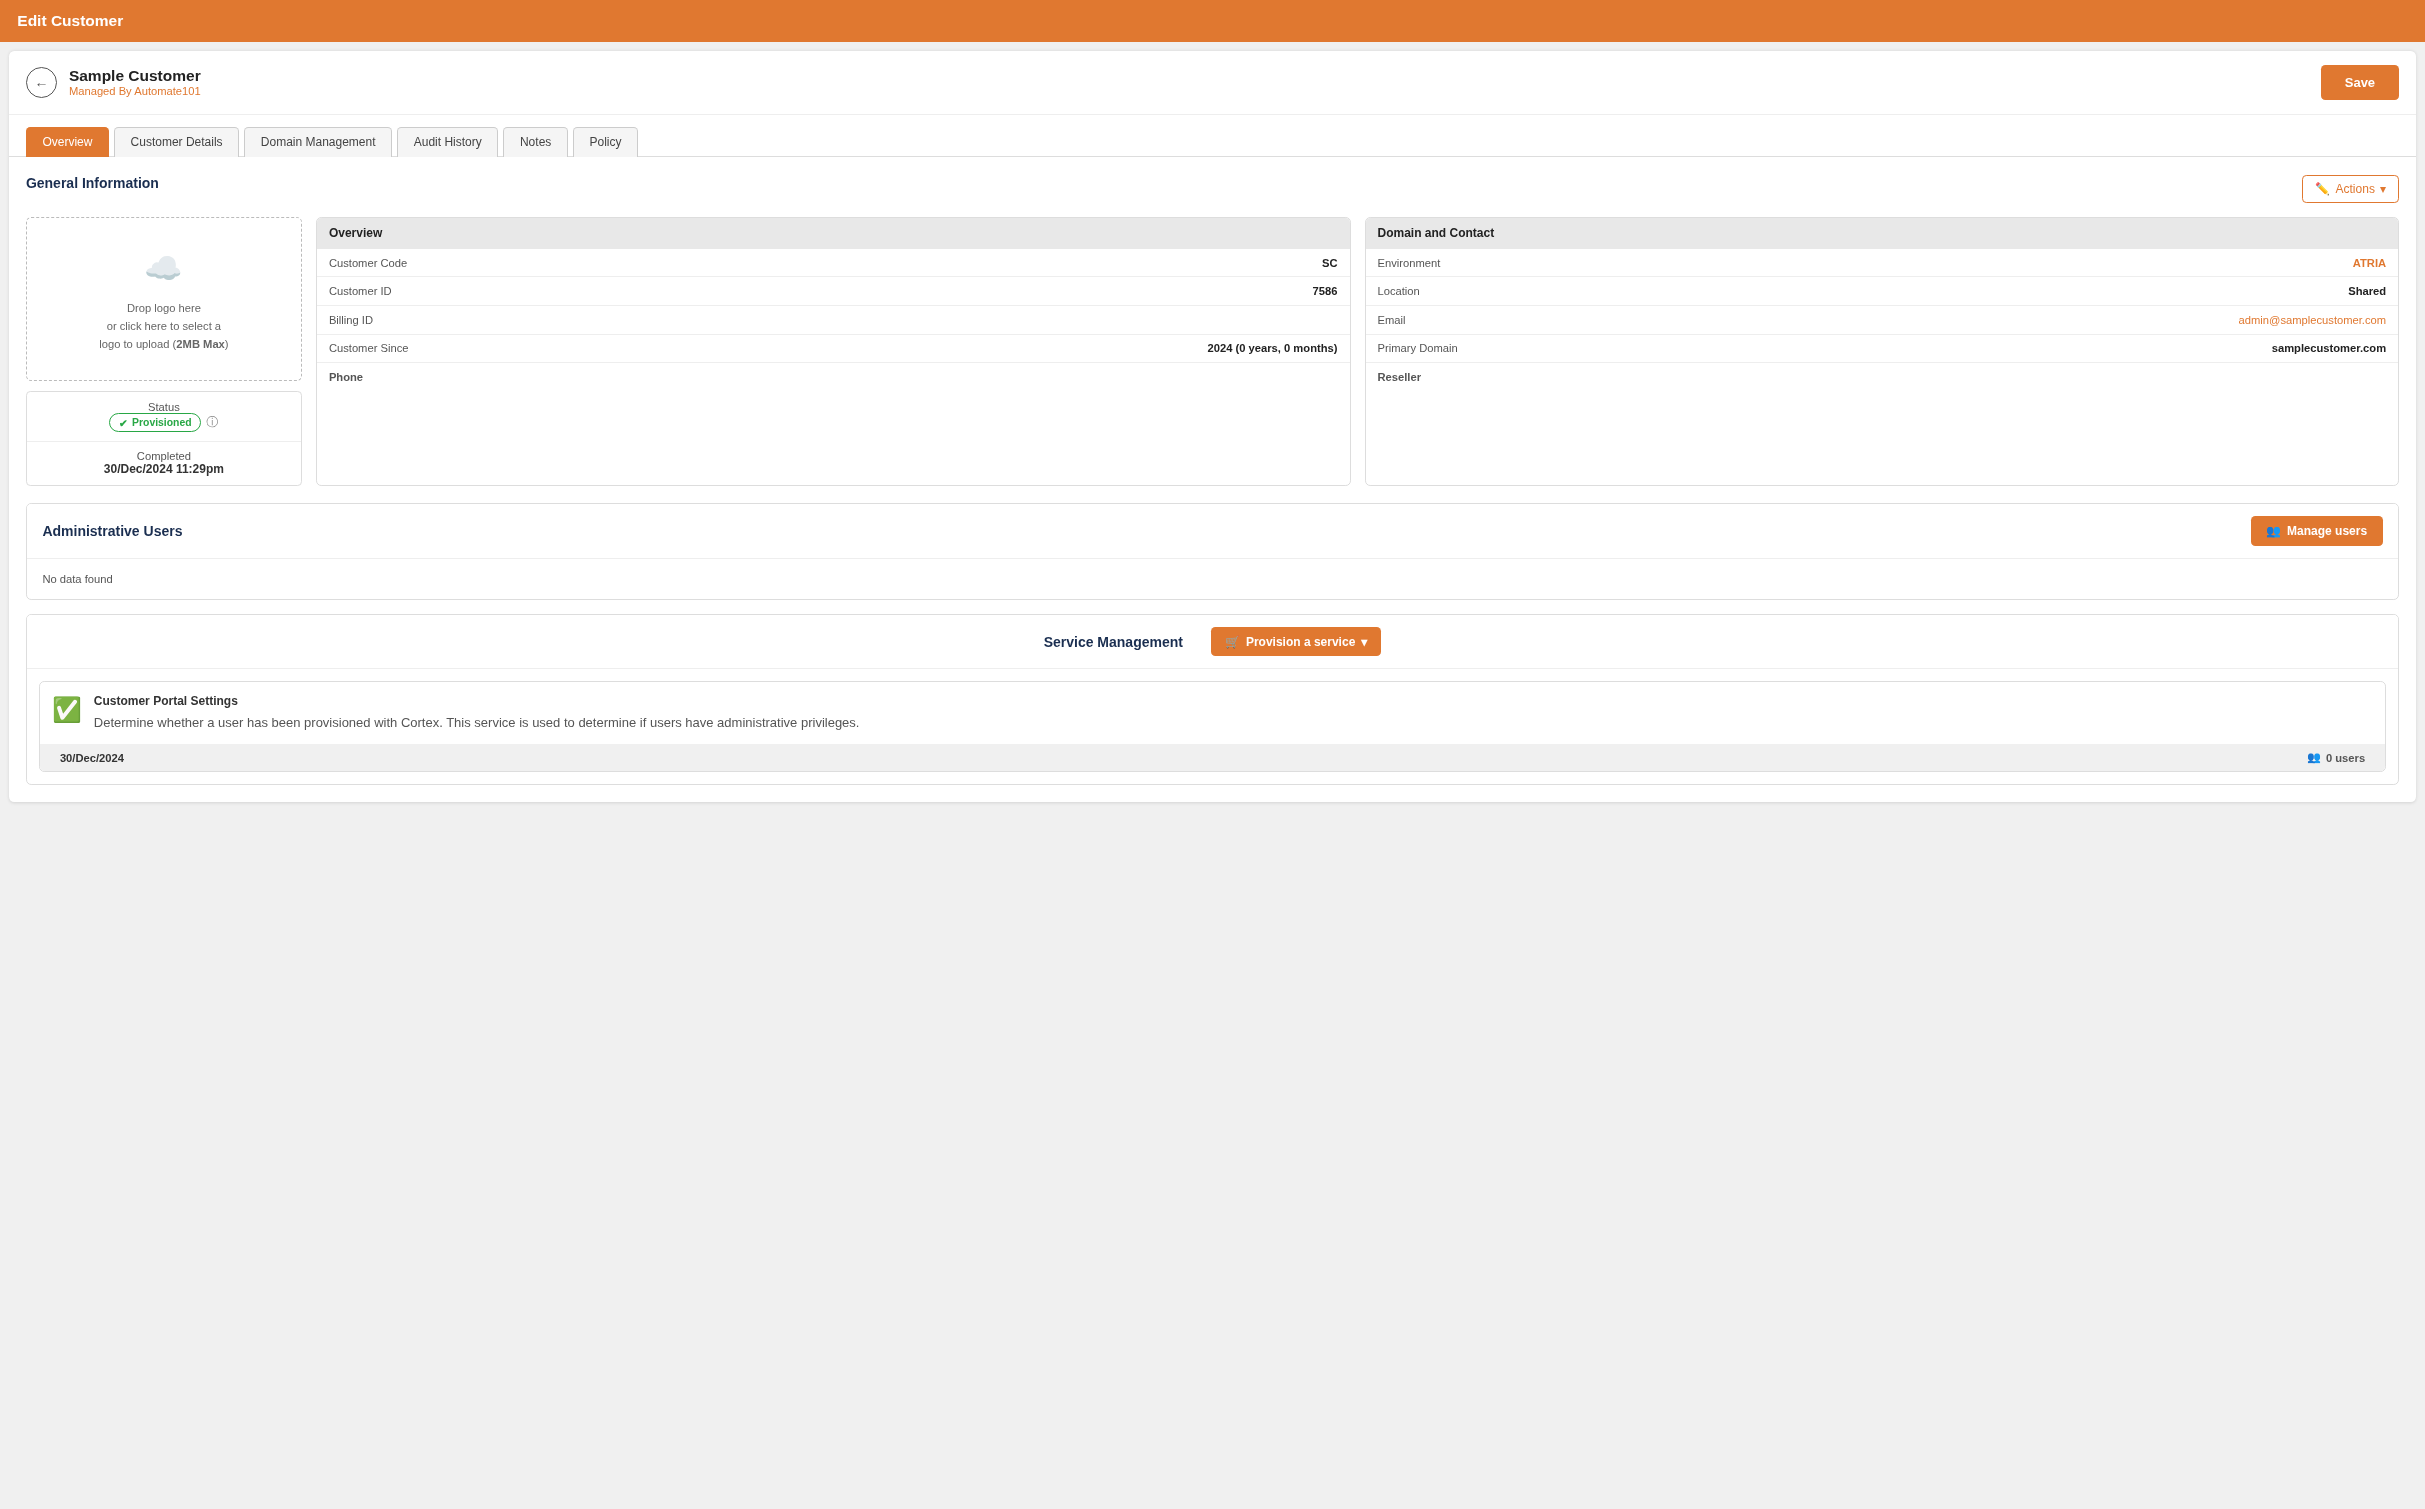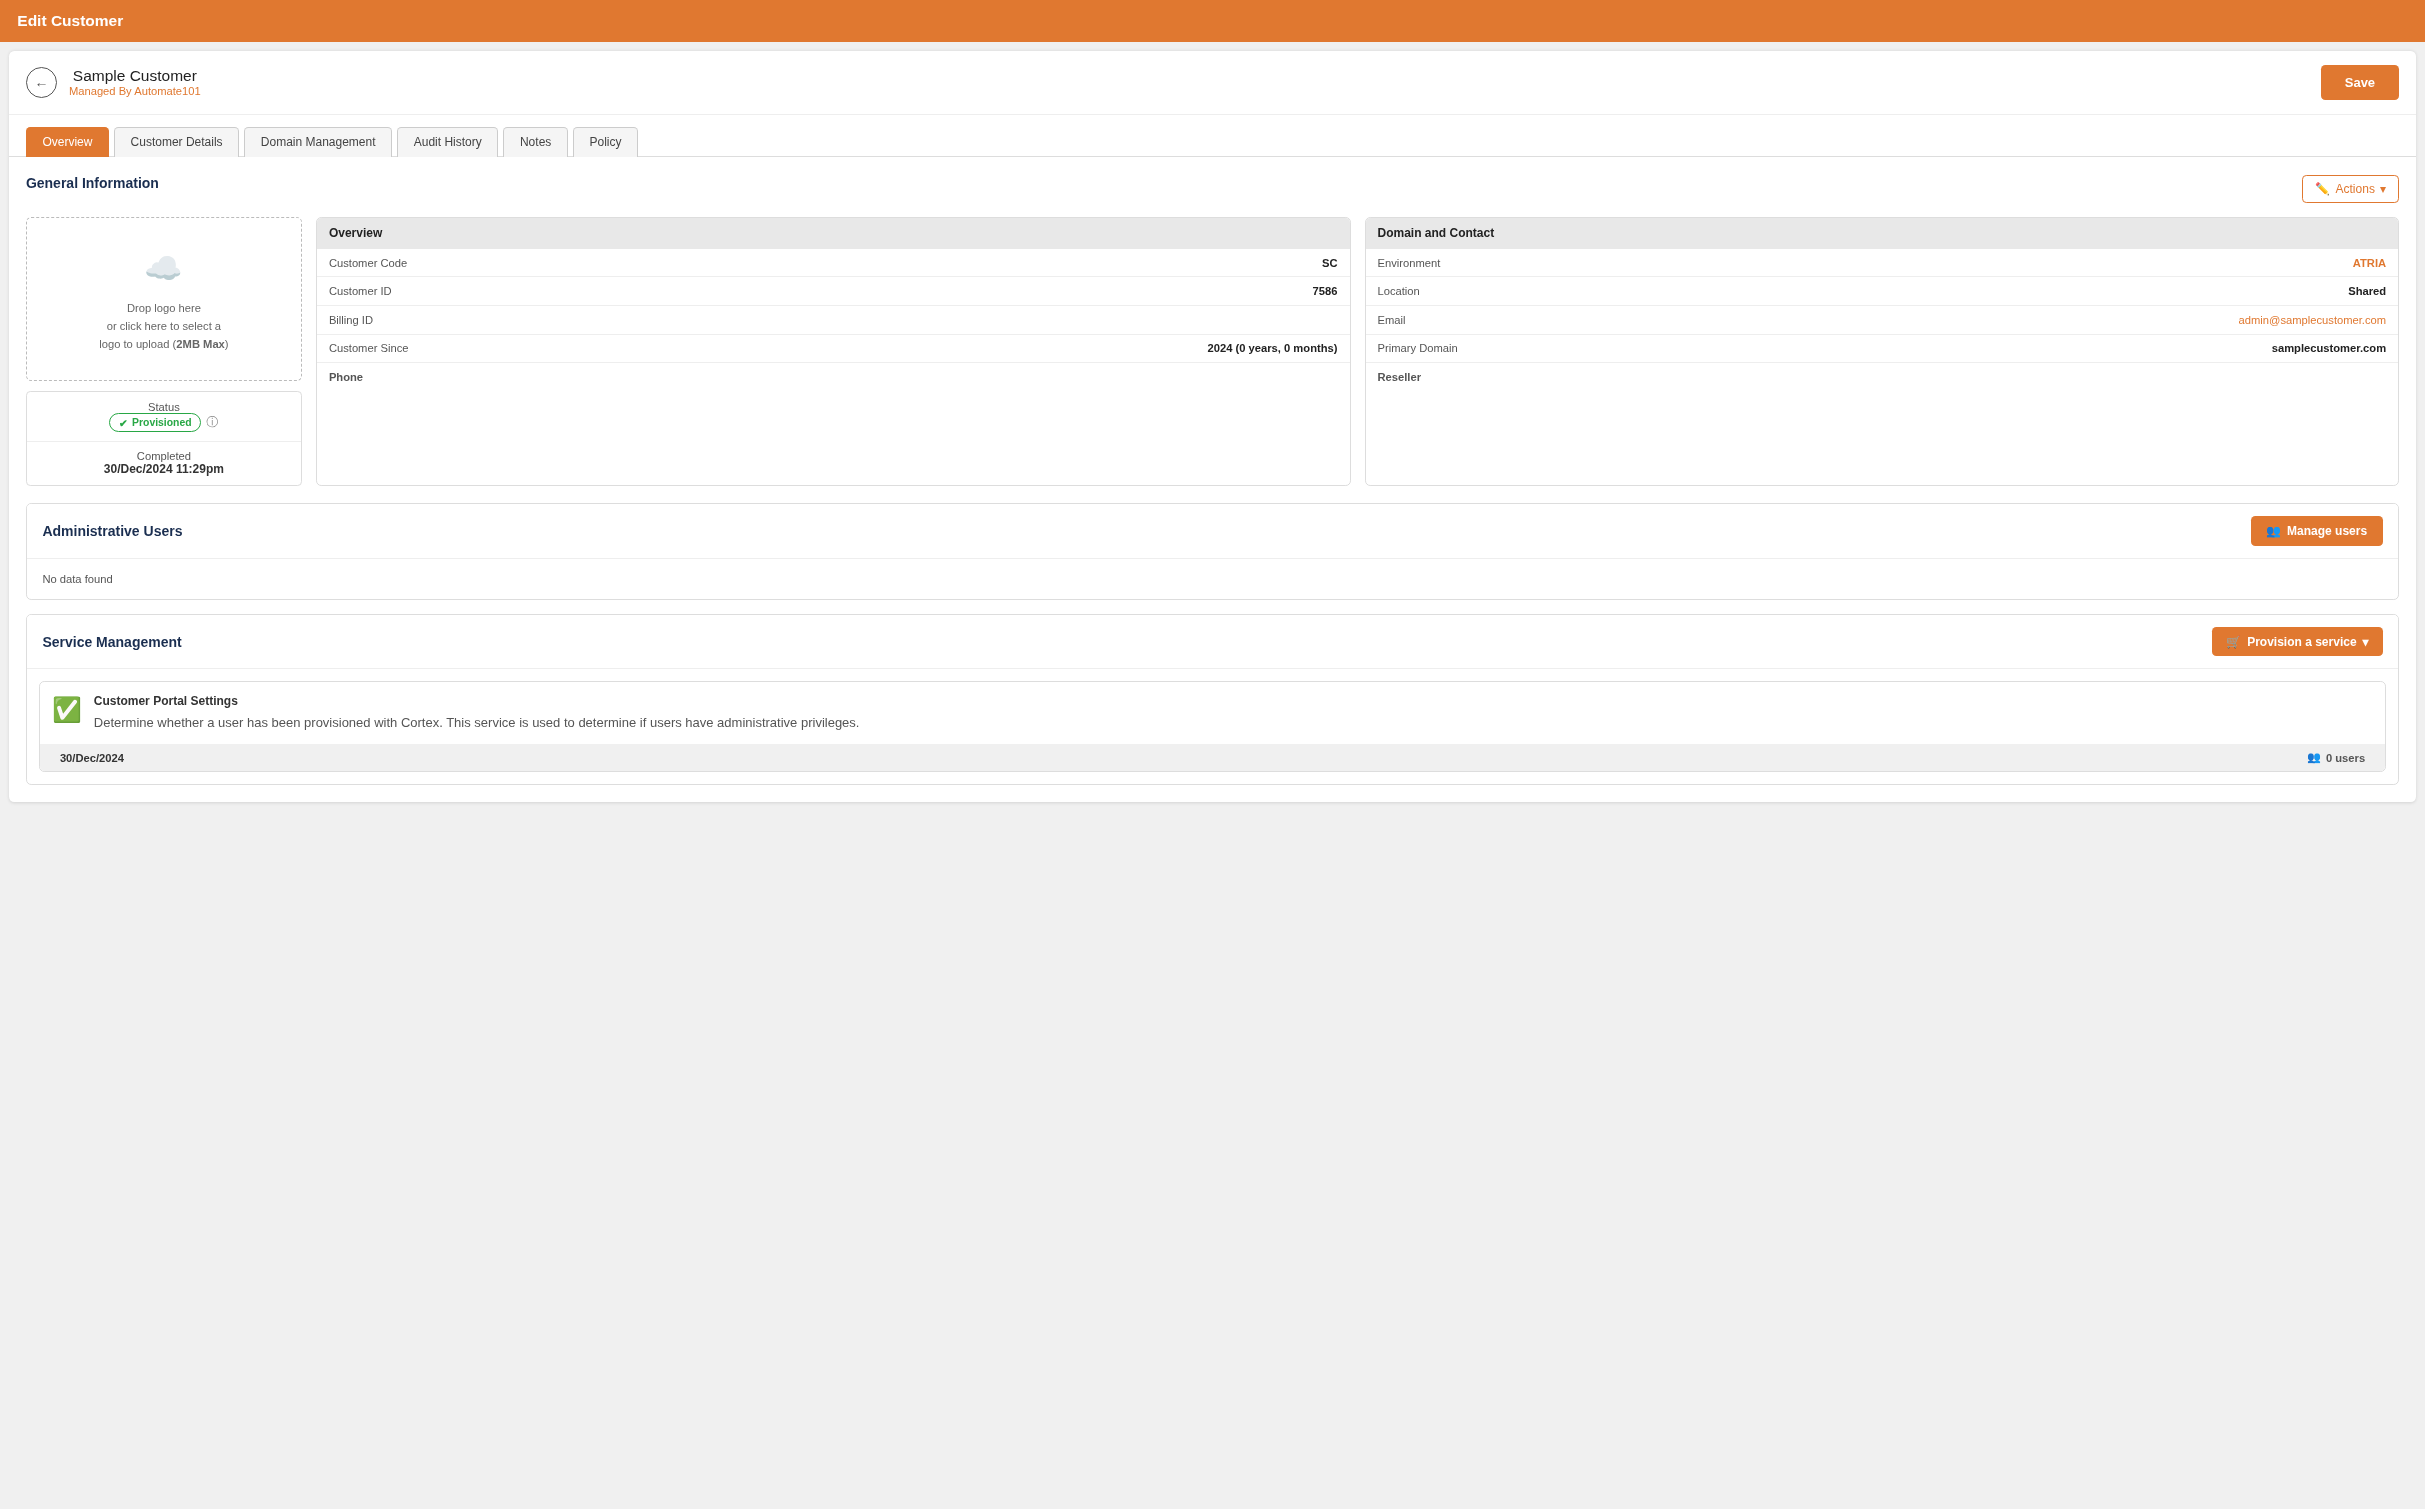--- a/index.html
+++ b/index.html
@@ -41,23 +41,22 @@
       border: 1.7px solid #555;
       display: flex; align-items: center; justify-content: center;
       cursor: pointer;
       color: #555;
       font-size: 14px;
       background: white;
     }
 
     .customer-name {
       font-size: 15.5px;
-      font-weight: 400;
+      font-weight: 700;
       color: #222;
-      text-align: center;
     }
 
     .managed-by {
       font-size: 11.2px;
       color: #e07830;
     }
 
     .save-btn {
       background: #e07830;
       color: white;
@@ -252,21 +251,21 @@
     }
 
     .service-section {
       border: 0.9px solid #ddd;
       border-radius: 5.2px;
       overflow: hidden;
     }
 
     .service-header {
       display: flex;
-      justify-content: space-between;
+      justify-content: center;
       align-items: center;
       padding: 12px 15.5px;
       background: white;
       border-bottom: 0.9px solid #eee;
       gap: 28px;
     }
 
     .provision-btn {
       background: #e07830;
       color: white;

